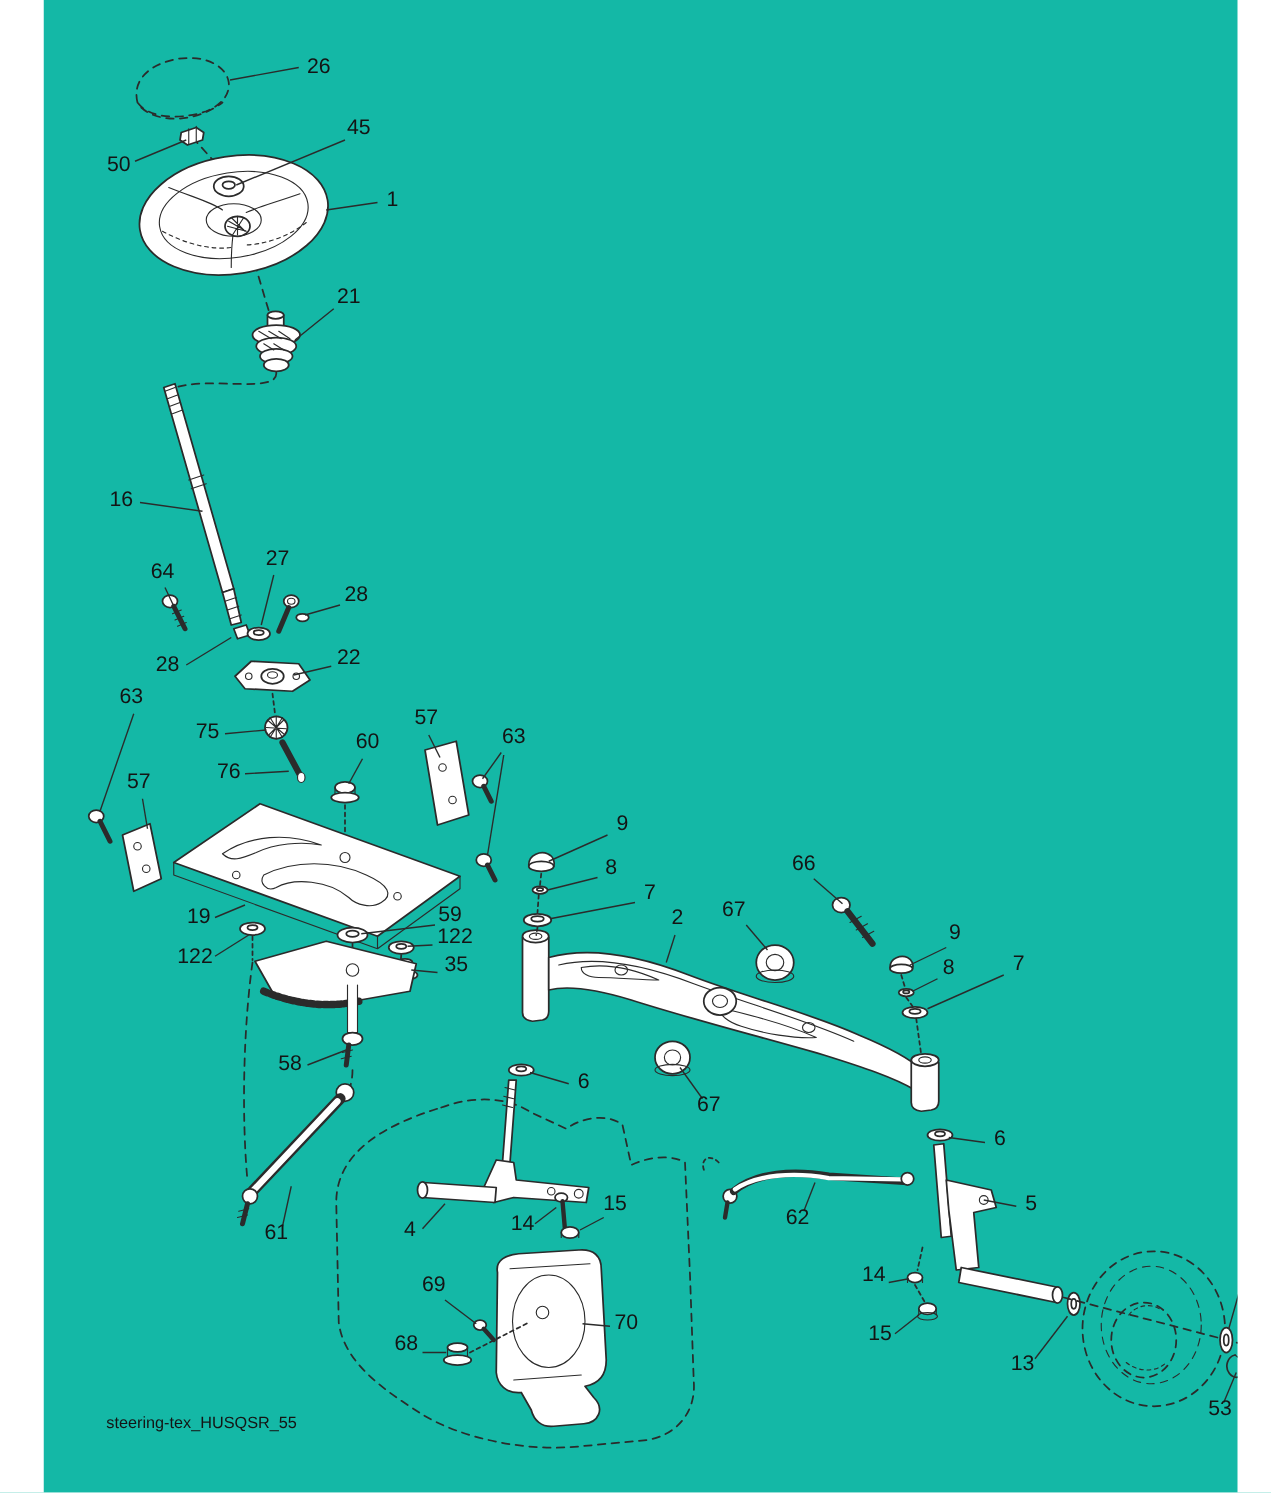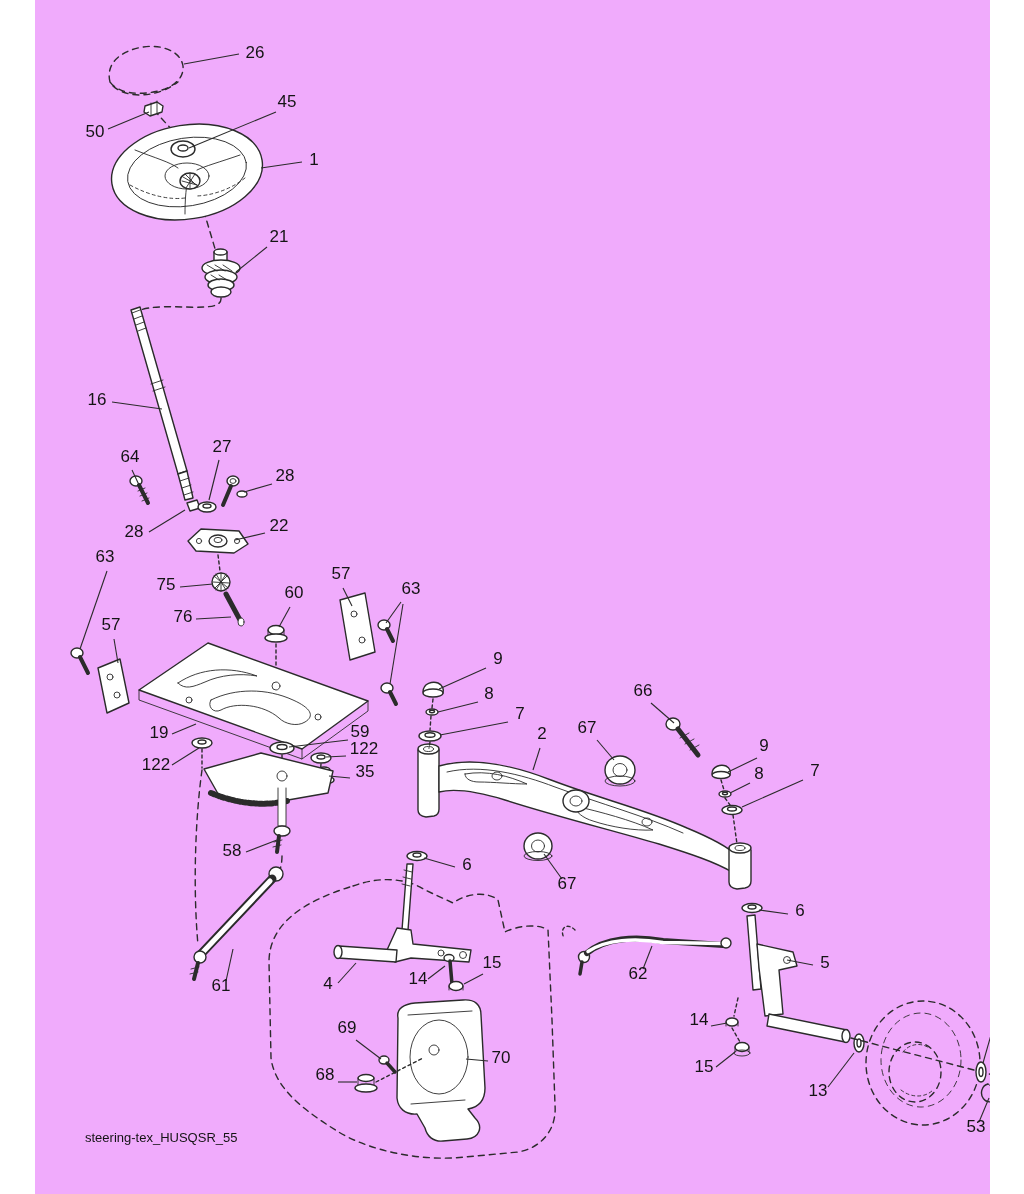--- a/index.html
+++ b/index.html
@@ -1,16 +1,16 @@
 <!DOCTYPE html>
 <html><head>
 <meta charset="utf-8">
 <style>
   html,body{margin:0;padding:0;background:#ffffff}
-  #page{width:955px;height:1194px;background:#f0abfc;position:relative;margin:0 auto;
+  #page{width:955px;height:1194px;background:#14b8a6;position:relative;margin:0 auto;
         font-family:"Liberation Sans",sans-serif;overflow:hidden}
   svg{display:block;width:1024px;height:1194px}
   
   .draw *{stroke:#2b2b2b;stroke-width:1.4;fill:none;stroke-linecap:round;stroke-linejoin:round}
   .draw .w{fill:#fff}
   .draw .thin{stroke-width:0.9}
   .draw .sw3{stroke-width:3.5}
   .draw .sw4{stroke-width:4}
   .draw .sw5{stroke-width:5}
   .draw .sw6{stroke-width:6}

